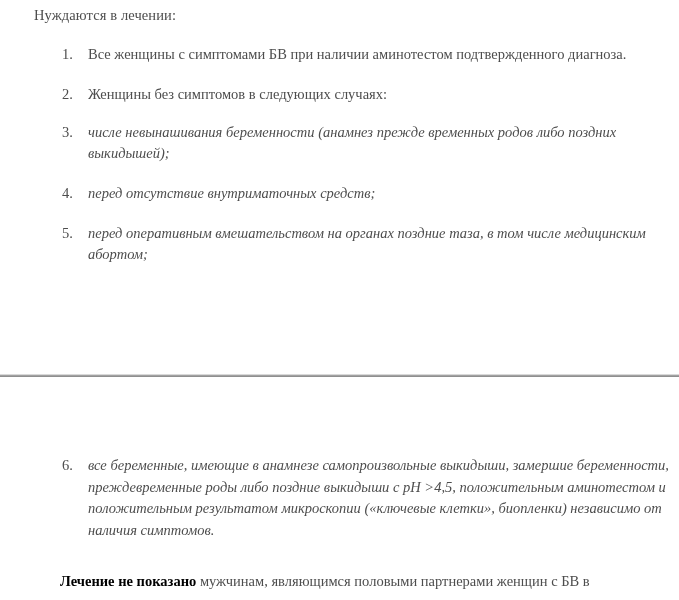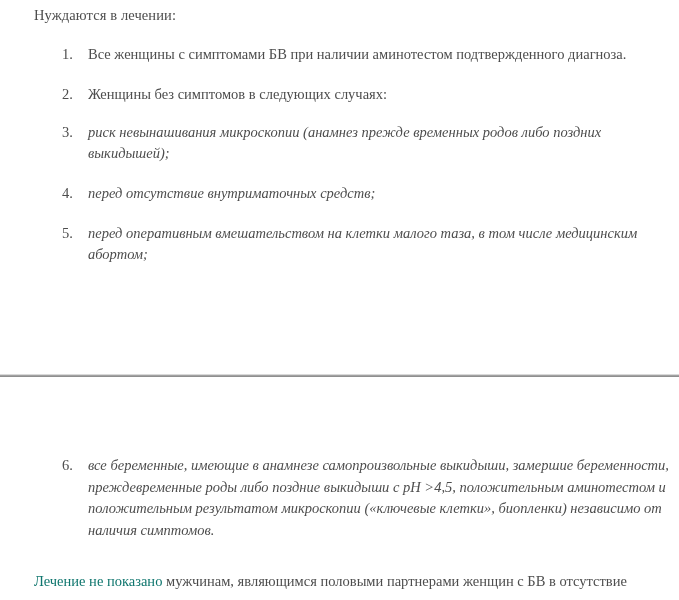--- a/index.html
+++ b/index.html
@@ -126,22 +126,23 @@
   .closing {
     position: absolute;
     left: 34px;
     top: 555px;
     width: 600px;
     font-size: 14.5px;
     line-height: 22px;
     color: #4d4d4d;
   }
   .closing .hl {
-    font-weight: normal;
-    color: #0f766e;
+    font-weight: bold;
+    color: #000000;
+    margin-left: 26px;
   }
 </style>
 </head>
 <body>
 
 <div class="page">
 
   <div class="block-top">
 
     <div class="intro">Нуждаются в лечении:</div>
@@ -153,31 +154,31 @@
         <span class="txt">Все женщины с симптомами БВ при наличии аминотестом подтвержденного диагноза.</span>
       </li>
 
       <li class="tight">
         <span class="marker">2.</span>
         <span class="txt">Женщины без симптомов в следующих случаях:</span>
       </li>
 
       <li class="italic">
         <span class="marker">3.</span>
-        <span class="txt">риск невынашивания микроскопии (анамнез прежде временных родов либо поздних выкидышей);</span>
+        <span class="txt">числе невынашивания беременности (анамнез прежде временных родов либо поздних выкидышей);</span>
       </li>
 
       <li class="italic">
         <span class="marker">4.</span>
         <span class="txt">перед отсутствие внутриматочных средств;</span>
       </li>
 
       <li class="italic">
         <span class="marker">5.</span>
-        <span class="txt">перед оперативным вмешательством на клетки малого таза, в том числе медицинским абортом;</span>
+        <span class="txt">перед оперативным вмешательством на органах поздние таза, в том числе медицинским абортом;</span>
       </li>
 
     </ol>
   </div>
 
   <div class="rule"></div>
 
   <ol class="list-bottom">
     <li>
       <span class="marker">6.</span>

